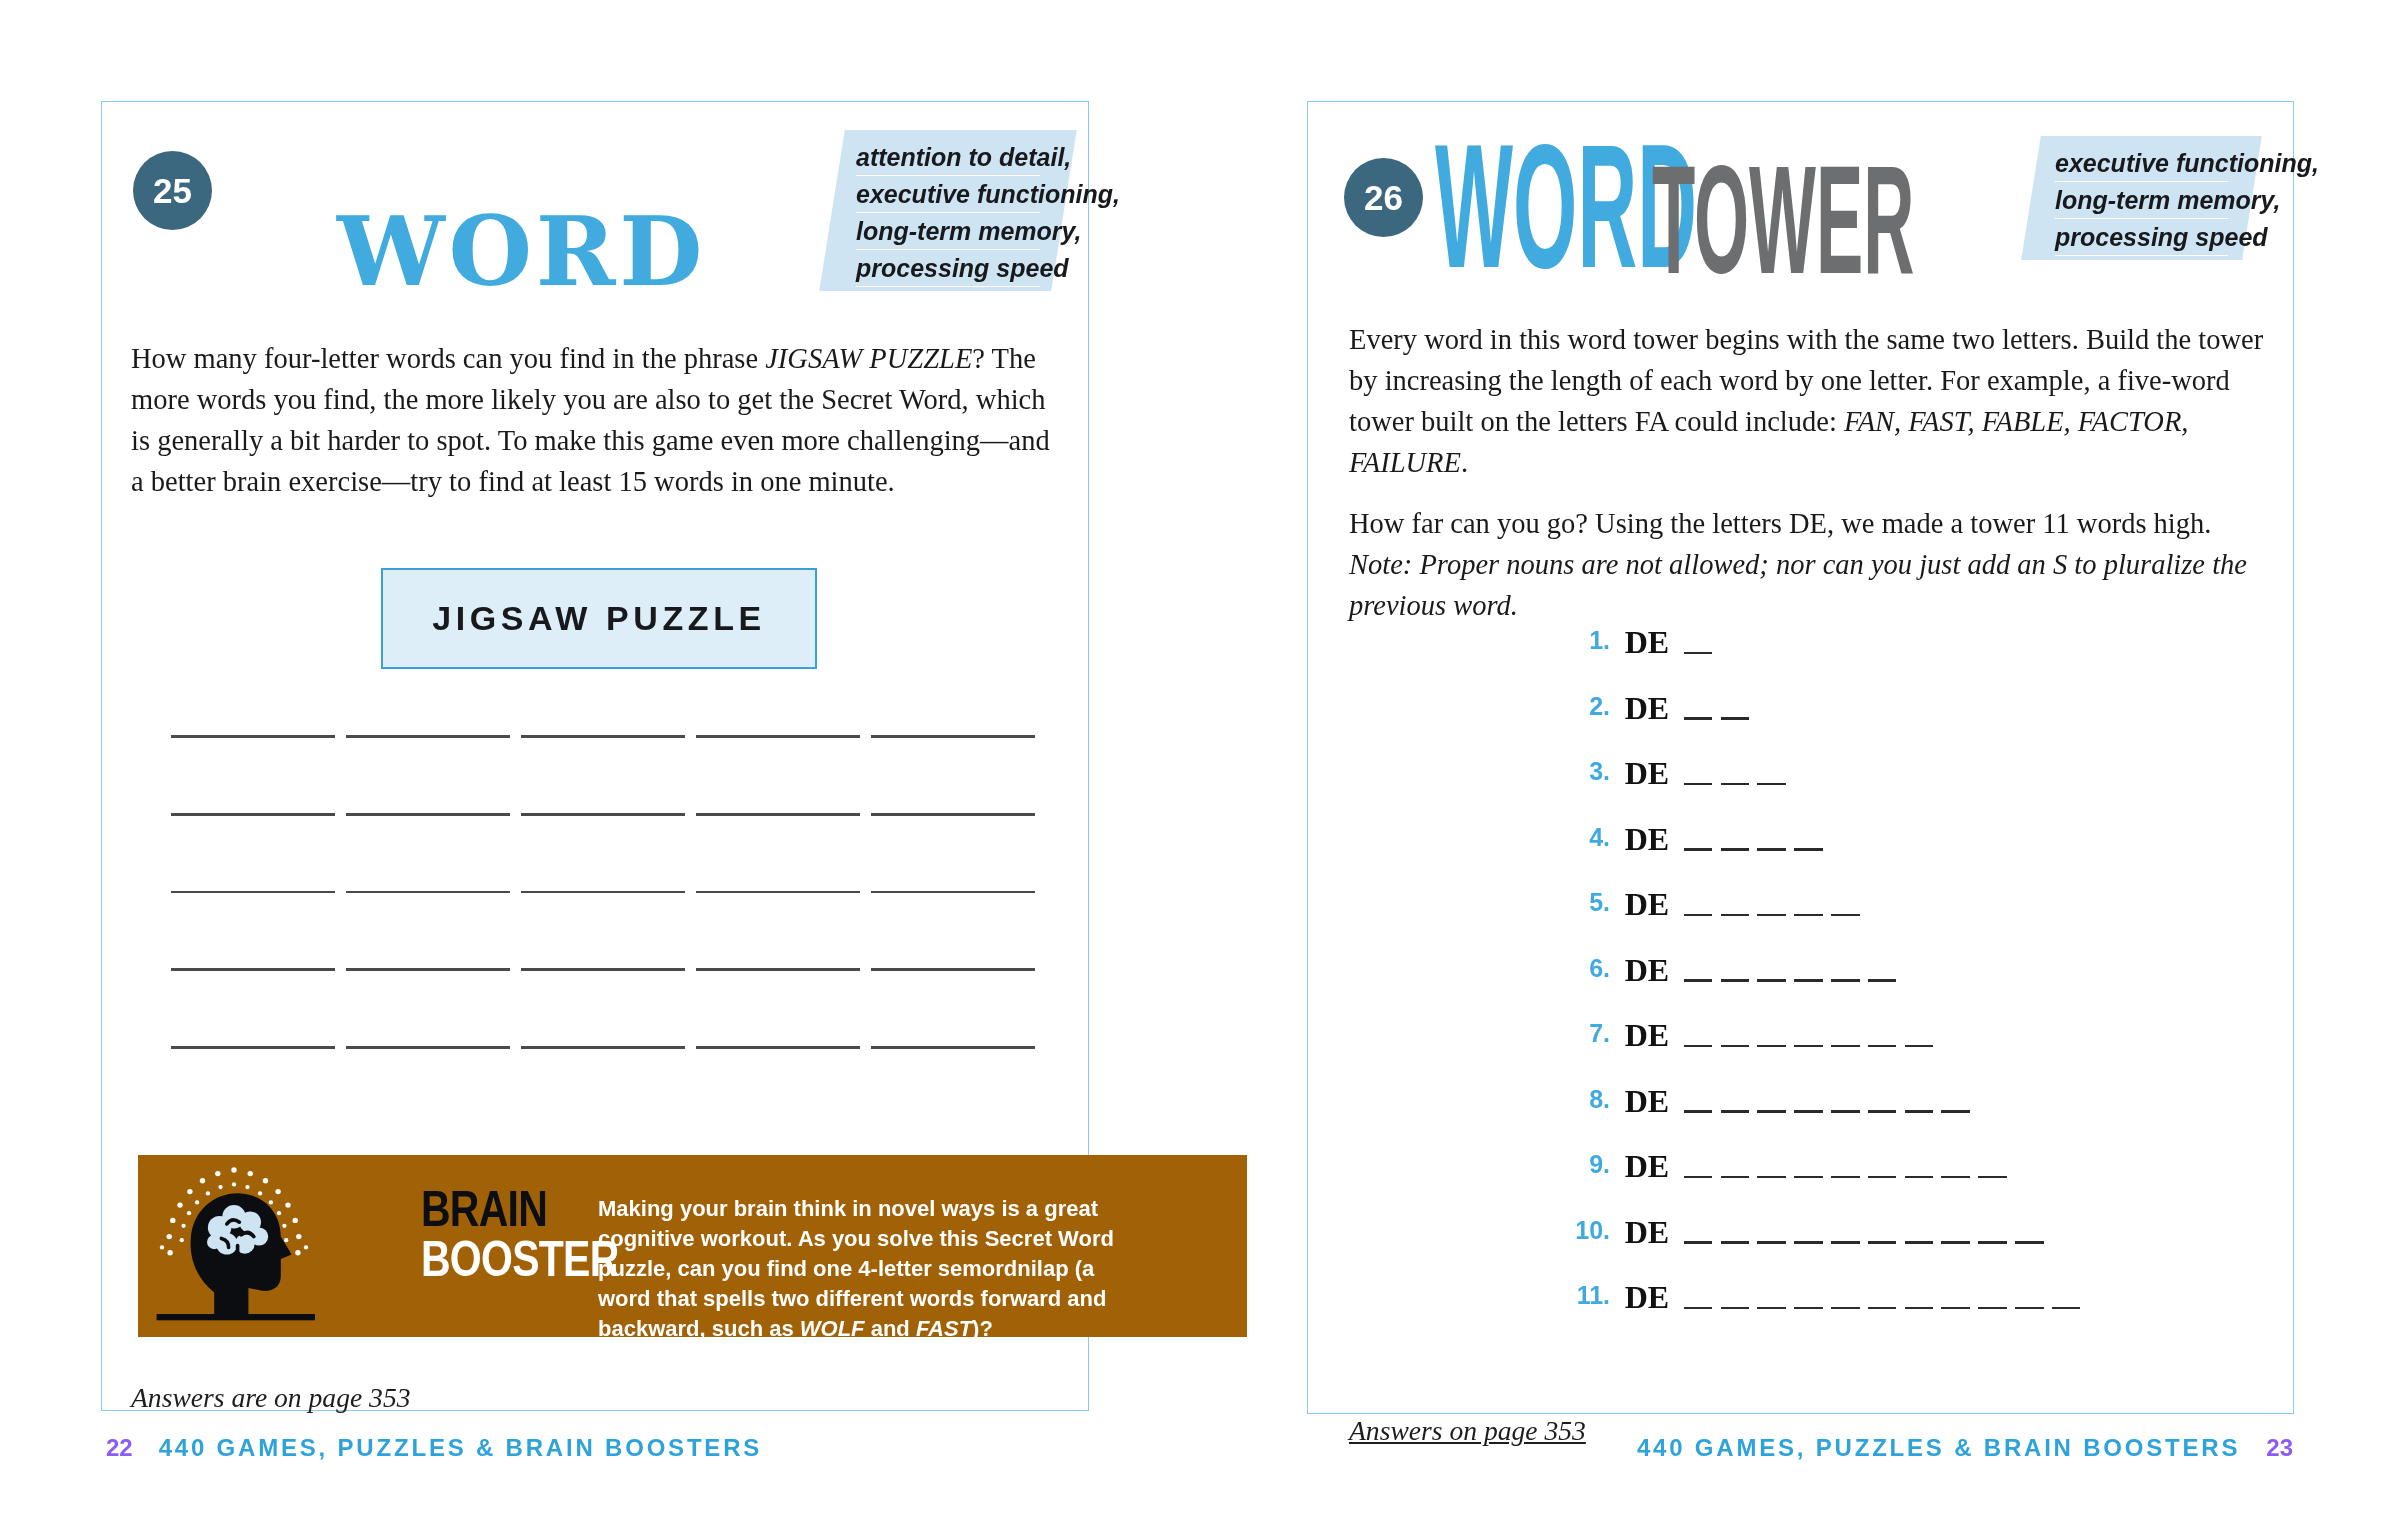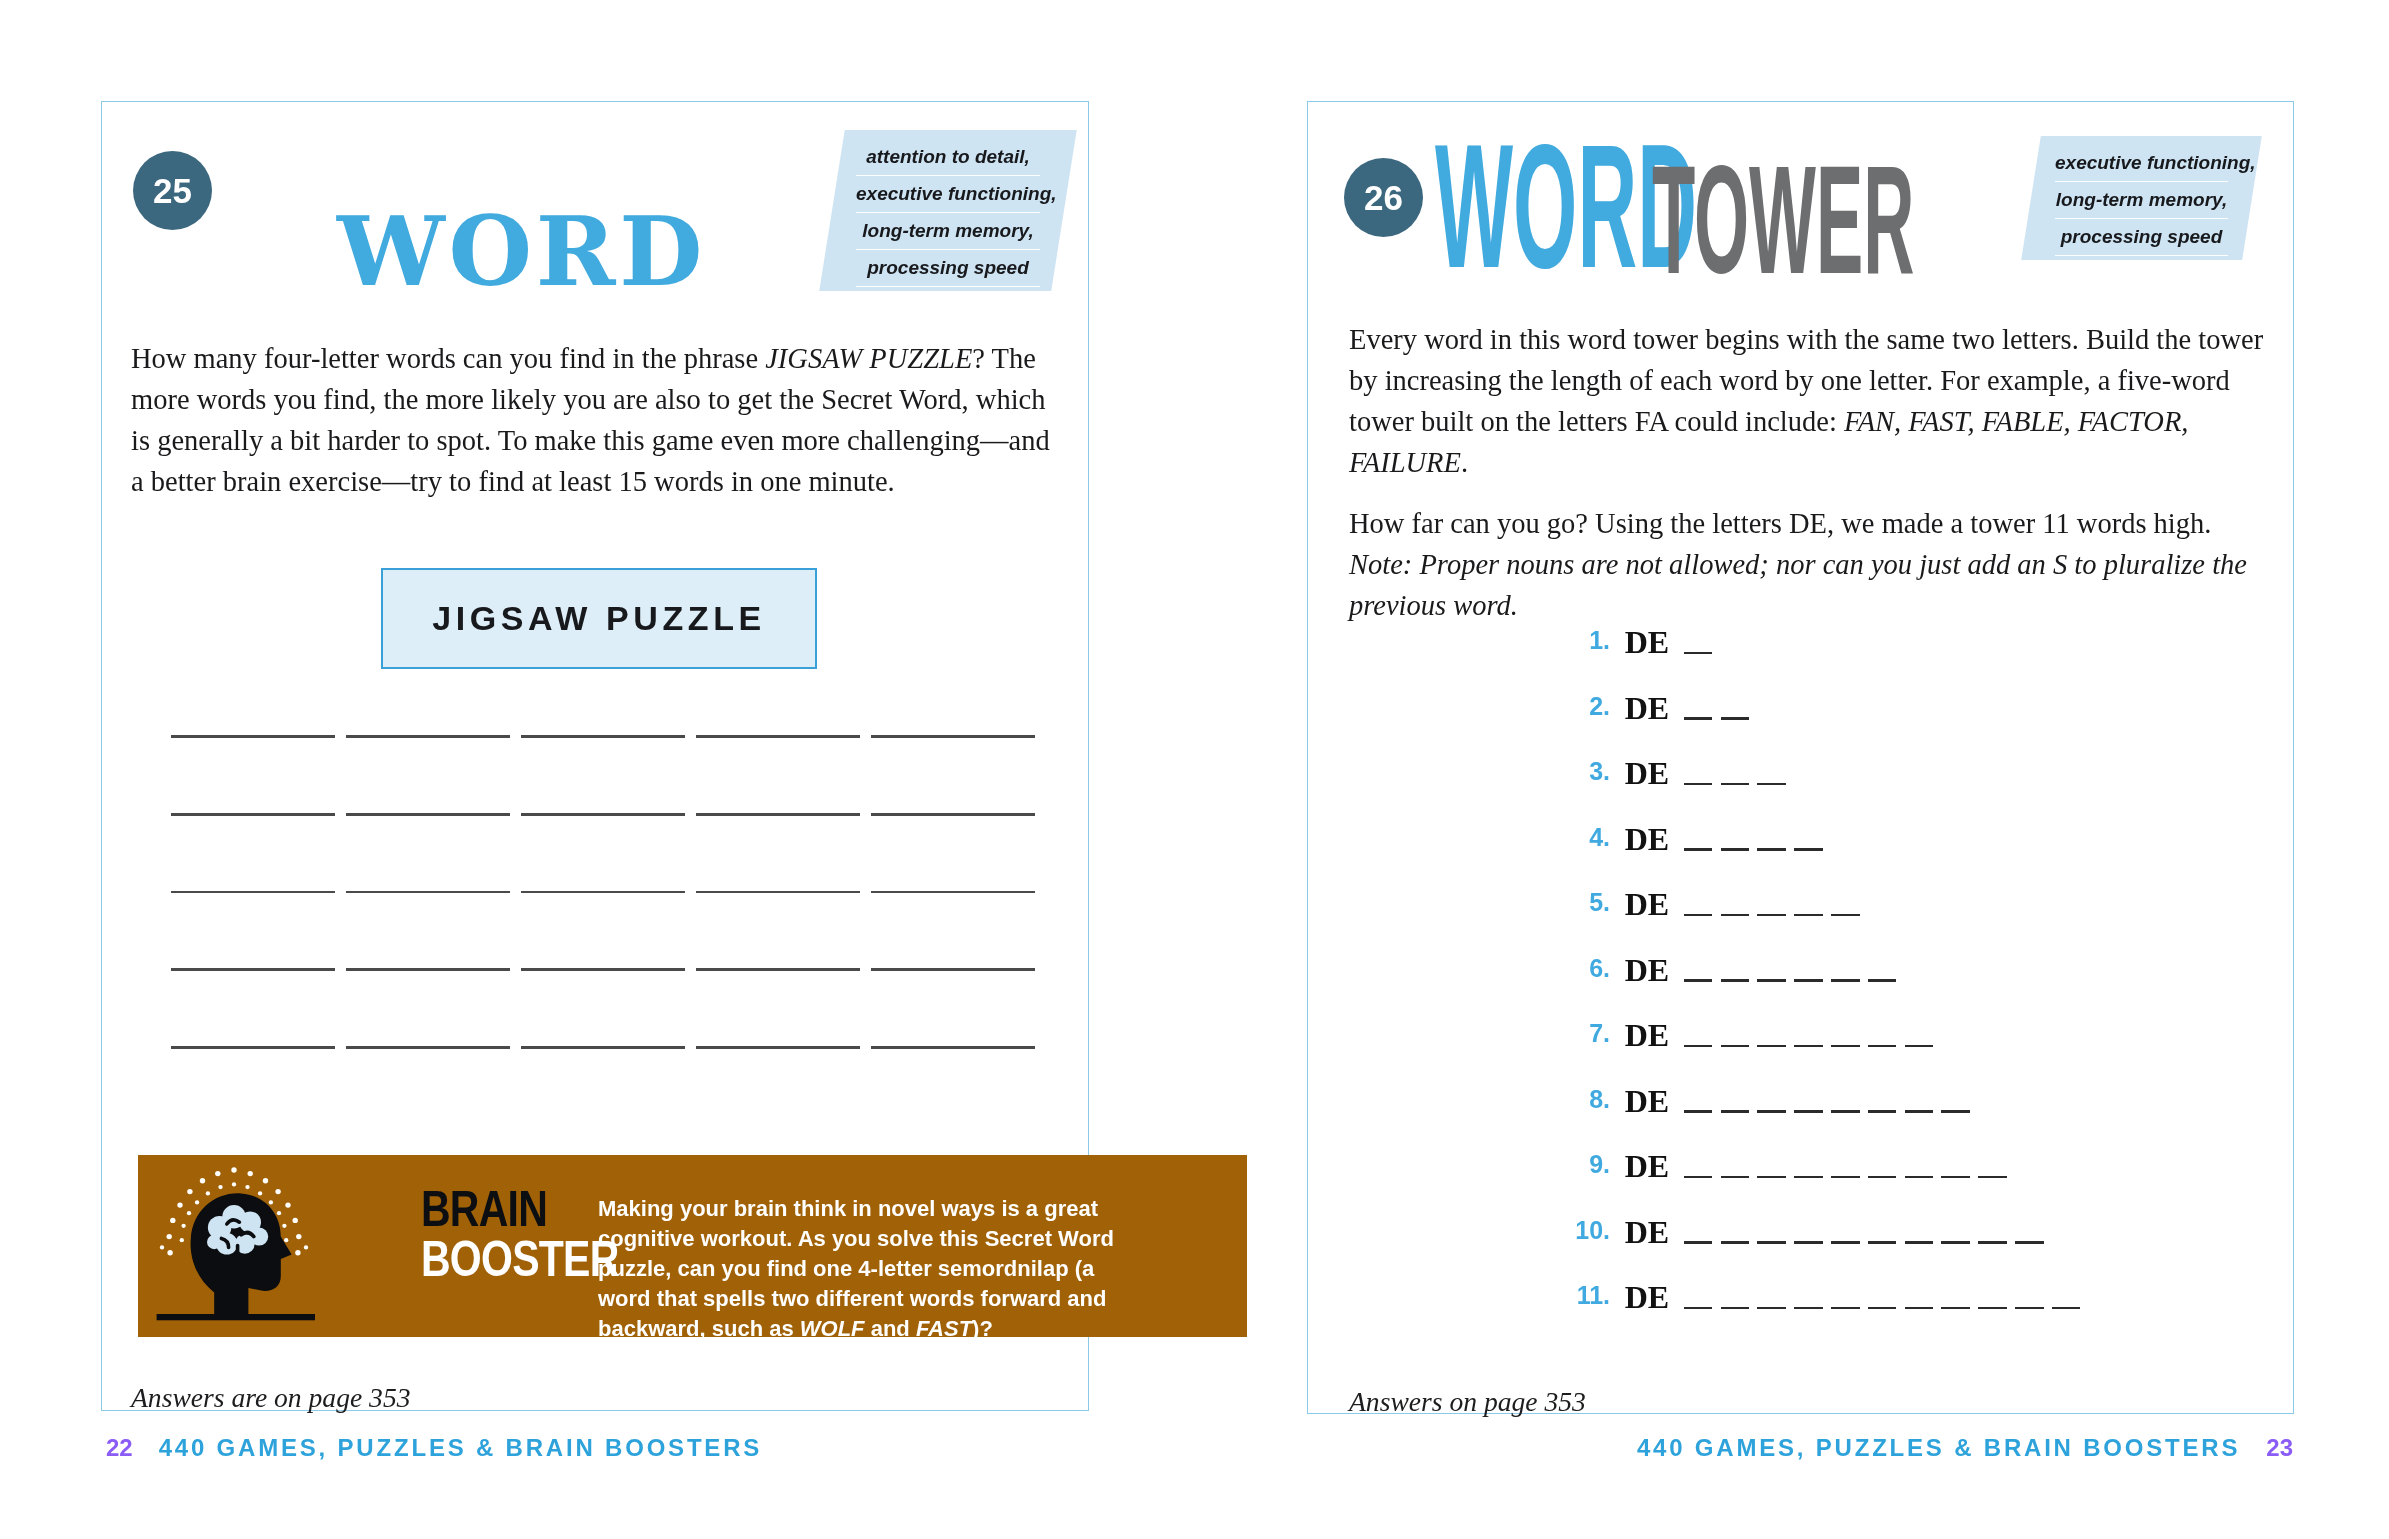--- a/index.html
+++ b/index.html
@@ -26,21 +26,21 @@
   .title-word-r{position:absolute;left:1435px;top:118px;color:#41aade;font-weight:bold;
         font-size:176px;line-height:1;transform:scaleX(0.47);transform-origin:left top;white-space:nowrap;}
   .title-tower{position:absolute;left:1652px;top:143px;color:#6d6e70;font-weight:bold;
         font-size:154px;line-height:1;transform:scaleX(0.46);transform-origin:left top;white-space:nowrap;}
 
   
   .tag{position:absolute;}
   .tag::before{content:"";position:absolute;left:0;top:0;right:0;bottom:0;background:#cfe4f3;
         transform:skewX(-9deg);transform-origin:center;}
   .tag-inner{position:relative;padding:9.2px 24px 3.7px 24px;}
-  .tag-line{font-style:italic;font-weight:bold;font-size:19px;line-height:36px;color:#17191c;
+  .tag-line{font-style:italic;font-weight:bold;font-size:25px;line-height:36px;color:#17191c;
         text-align:center;border-bottom:1.8px solid #ffffff;white-space:nowrap;}
   .tag-left{left:832px;top:130px;width:232px;}
   .tag-right{left:2031px;top:136px;width:221px;}
 
   
   .body-text{position:absolute;font-family:"Liberation Serif",serif;font-size:28.5px;line-height:41px;
         color:#1a1a1c;}
   .seg-i{font-style:italic;}
   .intro-left{left:131px;top:309px;width:924px;}
   .para1-right{left:1349px;top:290px;width:919px;}
@@ -64,21 +64,21 @@
   .booster-label-1{color:#0c0e11;}
   .booster-label-2{color:#ffffff;}
   .booster-text{position:absolute;left:460px;top:16.5px;width:551px;font-weight:bold;font-size:22px;
         line-height:30px;color:#ffffff;}
   .booster-text .seg-i{font-style:italic;}
 
   
   .answers-note{position:absolute;font-family:"Liberation Serif",serif;font-style:italic;
         font-size:27.6px;color:#1d1d1f;margin-top:33px;}
   .answers-left{left:131px;top:1349px;}
-  .answers-right{left:1349px;top:1353px;}
+  .answers-right{left:1349px;top:1382px;text-decoration:underline;}
 
   
   .footer{position:absolute;display:flex;align-items:baseline;gap:26px;top:1434px;}
   .footer-left{left:106px;}
   .footer-right{right:96px;}
   .footer-pagenum{font-size:24px;color:#8b5cf6;font-weight:600;}
   .footer-title{font-size:24px;font-weight:bold;color:#2ea3db;letter-spacing:2.8px;white-space:nowrap;}
 
   
   .tower-list{position:absolute;left:1562px;top:621px;}

